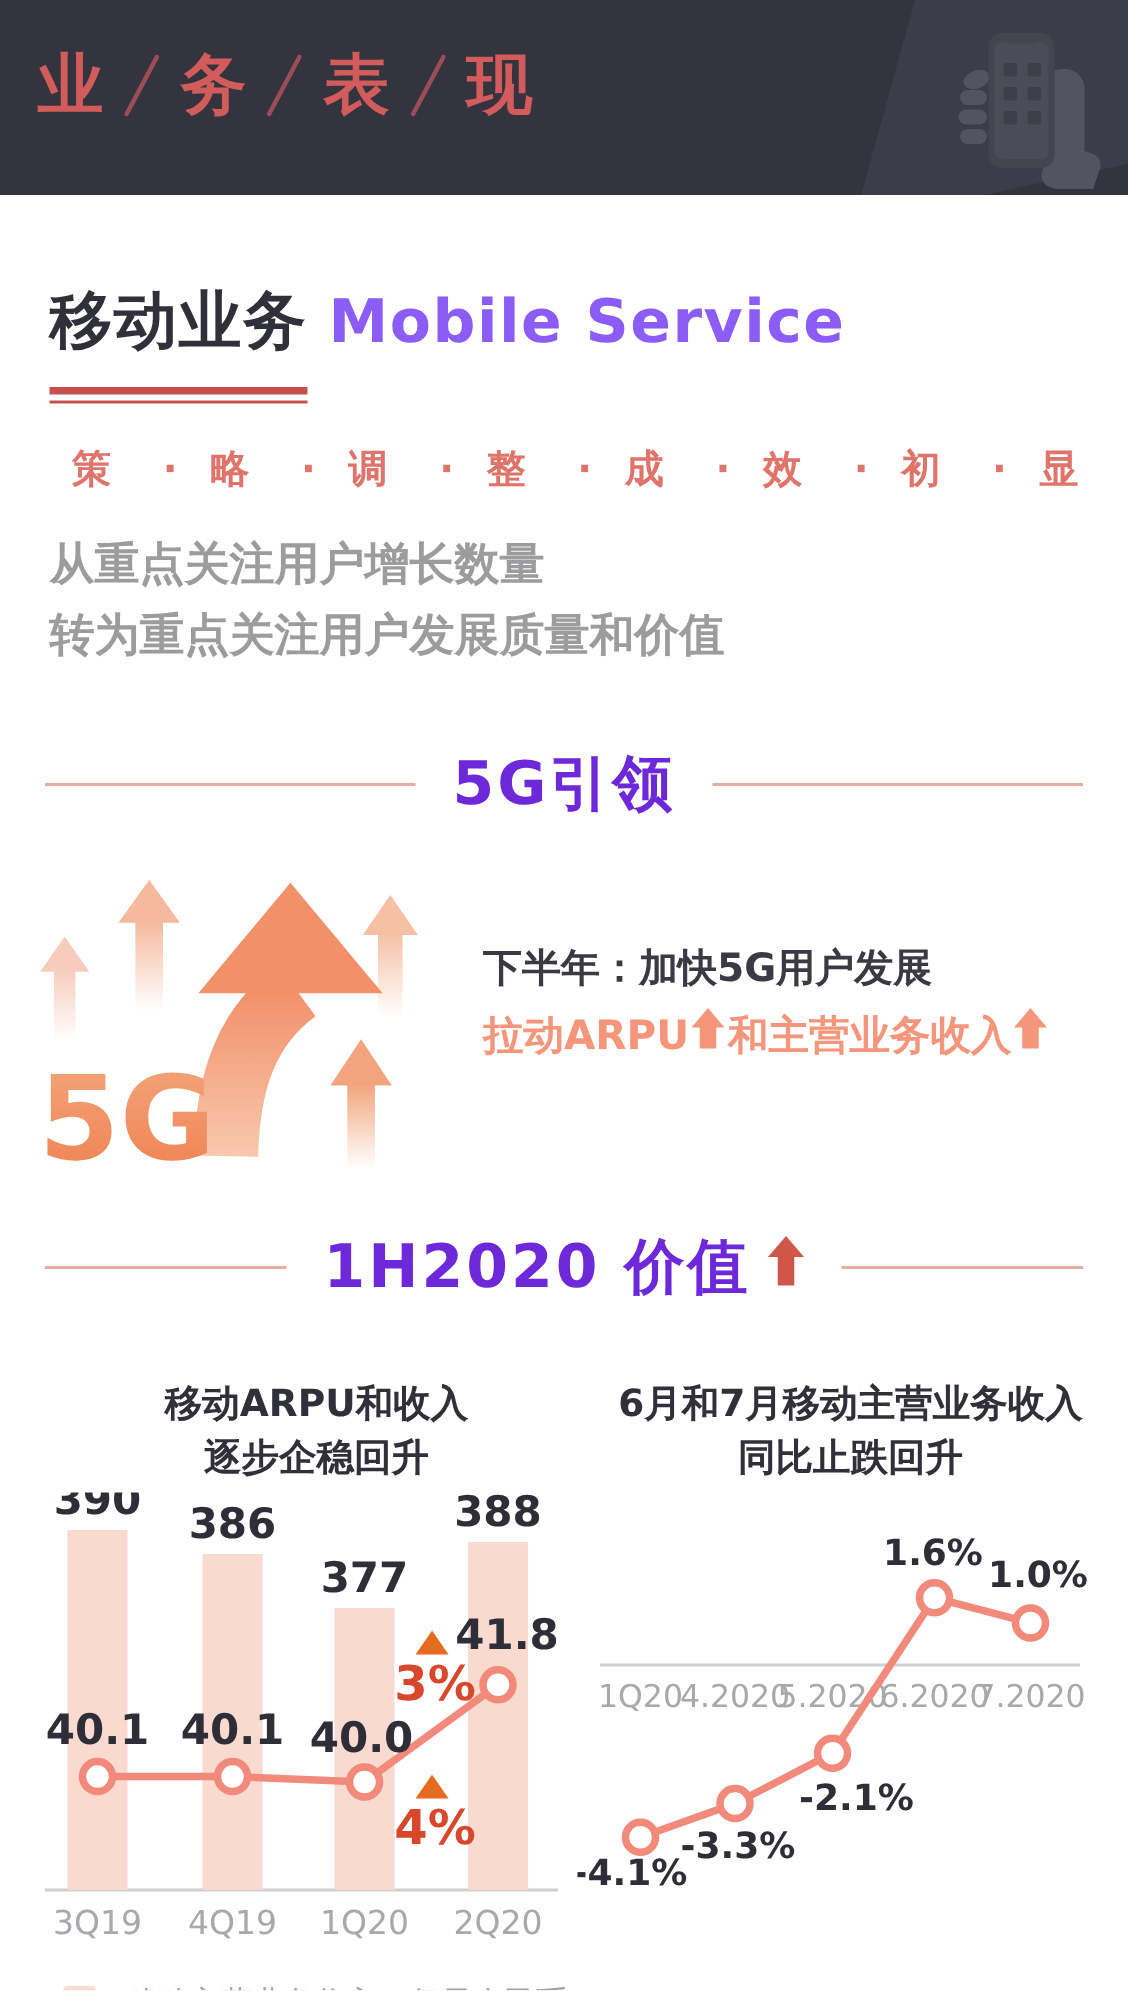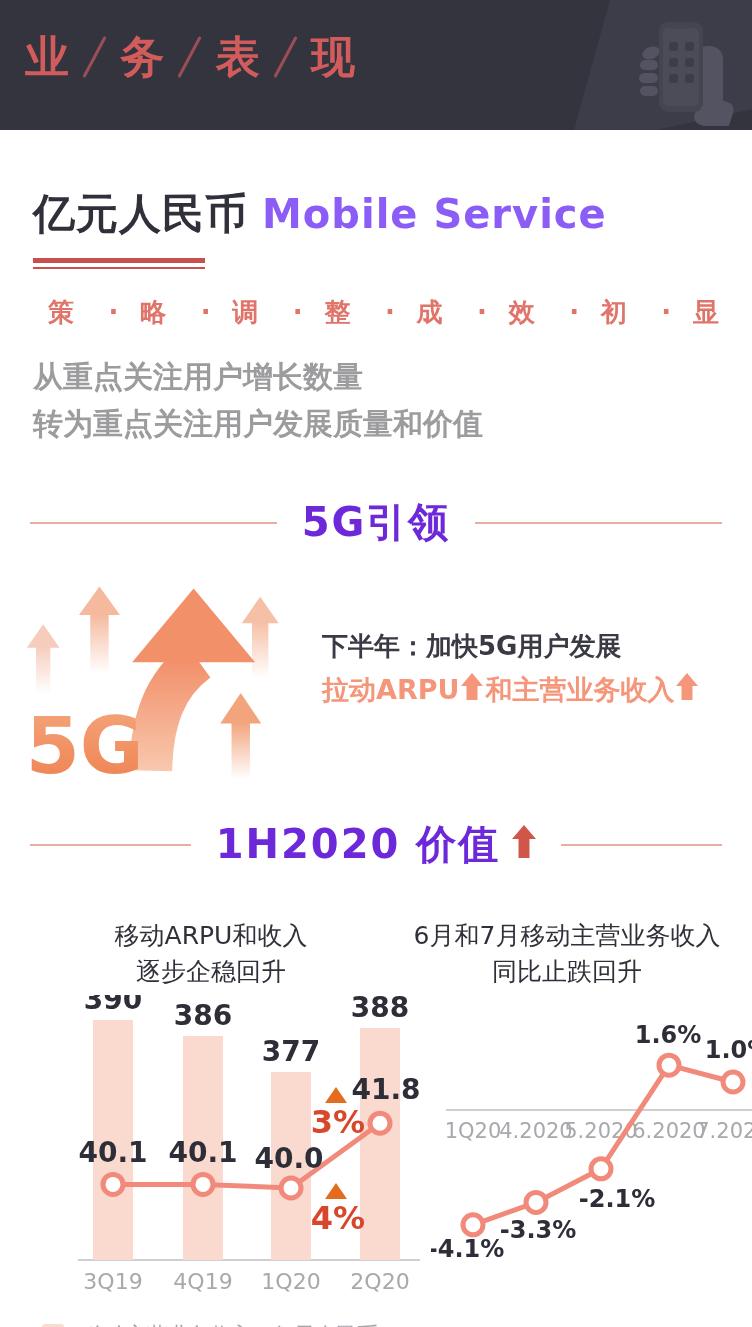--- a/index.html
+++ b/index.html
@@ -44,24 +44,24 @@
   .g5-graphic { width:300px; height:215px; flex:0 0 300px; margin-left:16px; }
   .g5-text { margin-left:6px; padding-top:26px; width:420px; }
   .g5-para { font-size:26px; font-weight:600; color:#3a3a44; line-height:1.45; }
   .g5-para.second { margin-top:34px; }
   .g5-highlight { margin-top:6px; font-size:27px; font-weight:700; color:#f5957a;
     display:flex; align-items:center; }
   .hl-arrow { margin:0 2px; }
 
   
   .charts-head { display:flex; margin-top:46px; }
-  .chart-title { font-size:25px; font-weight:400; color:#30303a; text-align:center; line-height:1.45; }
+  .chart-title { font-size:25px; font-weight:700; color:#30303a; text-align:center; line-height:1.45; }
   .chart-title.left { width:382px; padding-left:40px; }
   .chart-title.right { width:370px; }
-  .charts-row { display:flex; margin-top:4px;margin-left:48px; }
+  .charts-row { display:flex; margin-top:4px; }
   .chart-box-left { width:382px; }
   .chart-box-right { width:370px; }
   .chart-box-left svg { margin-left:20px; display:block; }
   .chart-box-right svg { margin-left:3px; display:block; }
 
   svg .bar-val { font-family:"DejaVu Sans",sans-serif; font-size:28px; font-weight:700; fill:#2e2e38; text-anchor:middle; }
   svg .line-val { font-family:"DejaVu Sans",sans-serif; font-size:28px; font-weight:700; fill:#2e2e38; text-anchor:middle; }
   svg .cat { font-family:"DejaVu Sans",sans-serif; font-size:22px; fill:#a8a8ad; text-anchor:middle; }
   svg .tick { font-family:"DejaVu Sans",sans-serif; font-size:21px; fill:#a8a8ad; text-anchor:middle; }
   svg .ann-txt { font-family:"DejaVu Sans",sans-serif; font-size:32px; font-weight:700; fill:#d8472b; text-anchor:middle; }
@@ -110,21 +110,21 @@
       <span class="banner-slash"></span>
       <span class="banner-char">务</span>
       <span class="banner-slash"></span>
       <span class="banner-char">表</span>
       <span class="banner-slash"></span>
       <span class="banner-char">现</span>
     </div>
   </div>
 
   <div class="mobile-head">
-    <span class="title-cn">亿元人民币</span>
+    <span class="title-cn">移动业务</span>
     <span class="title-en">Mobile Service</span>
   </div>
   <div class="underline">
     <div class="thick"></div>
       <div class="thin"></div>
   </div>
 
   <div class="slogan">策 · 略 · 调 · 整 · 成 · 效 · 初 · 显</div>
 
   <div class="intro">

